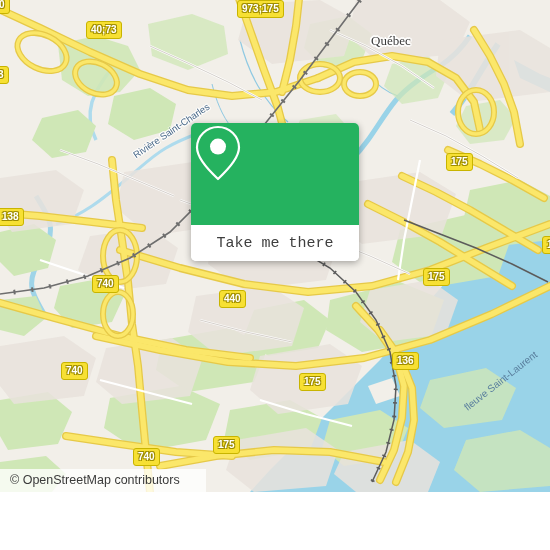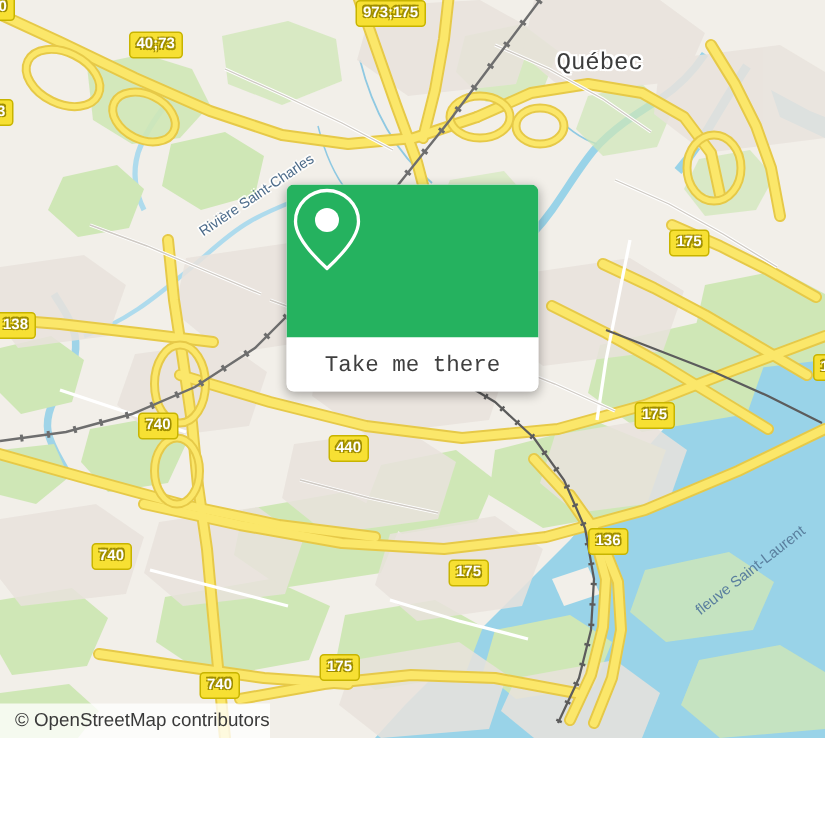--- a/index.html
+++ b/index.html
@@ -32,23 +32,23 @@
     text-shadow:
       -1px -1px 0 #9e8d00, 1px -1px 0 #9e8d00,
       -1px  1px 0 #9e8d00, 1px  1px 0 #9e8d00;
     white-space:nowrap;
     box-sizing:border-box;
     z-index:6;
   }
   
   .city-label{
     position:absolute;
-    font-size:16px;
+    font-size:13px;
     color:#3c3c3c;
-    font-family:Liberation Mono, monospace;
+    font-family:Liberation Serif, serif;
     text-shadow:
       -1.4px -1.4px 0 #fff, 1.4px -1.4px 0 #fff,
       -1.4px 1.4px 0 #fff, 1.4px 1.4px 0 #fff,
        0 -1.6px 0 #fff, 0 1.6px 0 #fff,
       -1.6px 0 0 #fff, 1.6px 0 0 #fff;
     white-space:nowrap;
     z-index:6;
   }
   .river-label{
     position:absolute;
@@ -69,21 +69,21 @@
     white-space:nowrap;
     z-index:6;
   }
 
   
   .attribution{
     position:absolute;left:0;bottom:0;
     background:rgba(255,255,255,0.78);
     font-size:12.5px;
     color:#3a3a3a;
-    padding:4px 0 5px 10px;
+    padding:4px 26px 5px 10px;
     font-family:"Liberation Sans", sans-serif;
     z-index:9;
     white-space:nowrap;
   }
 
   
   .popup{
     position:absolute;left:191px;top:123px;width:168px;height:138px;
     border-radius:5px;
     overflow:hidden;

